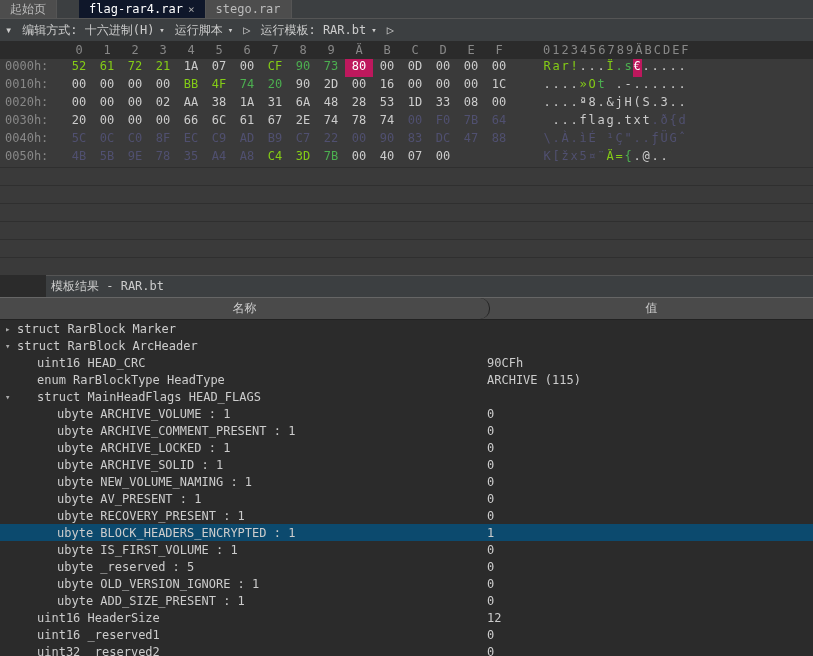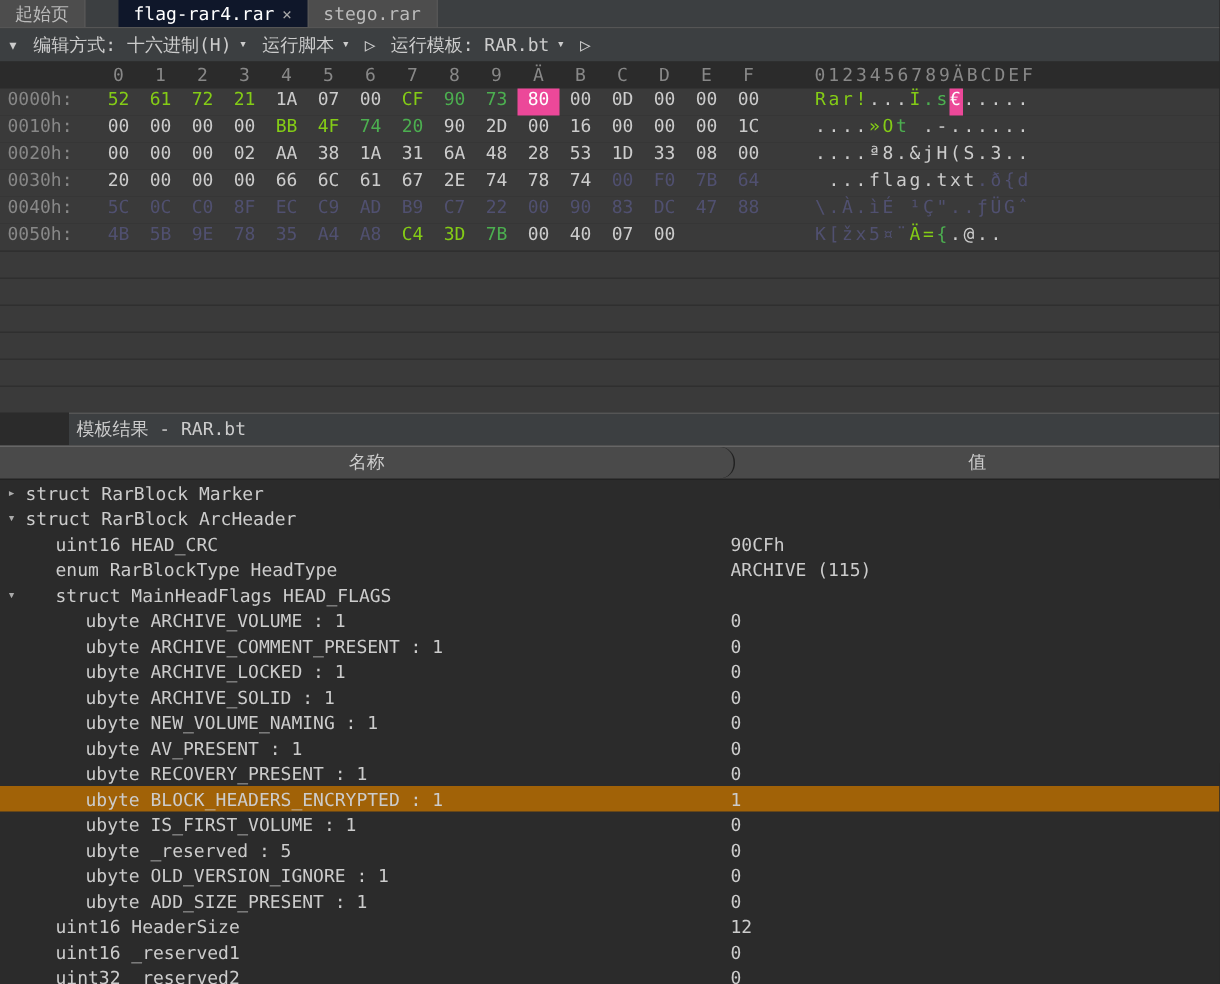--- a/index.html
+++ b/index.html
@@ -21,30 +21,30 @@
 .hex-row { display:flex; padding:0 5px; height:18px; background:#3a3a3a; }
 .hex-row .addr { width:60px; color:#888; }
 .hex-row .bytes { display:flex; }
 .hex-row .bytes span { width:28px; text-align:center; }
 .hex-row .ascii { margin-left:30px; font-family:Consolas,monospace; letter-spacing:1px; display:flex; }
 .hex-row .ascii span { width:9px; text-align:center; }
 .c-red { color:#84cc16; }
 .c-green { color:#4caf50; }
 .c-blue { color:#6aa0ff; }
 .c-dark { color:#505070; }
-.sel { background:#ec4899; color:#fff !important; }
+.sel { background:#be185d; color:#fff !important; }
 .blank-rows { background:#3a3a3a; }
 .blank-rows .r { height:18px; border-top:1px solid #2f2f2f; }
 .template-hdr { background:#3c3f41; padding:2px 5px; border-top:1px solid #555; display:flex; align-items:center;margin-left:46px; }
 .grid-header { display:flex; background:#4a4a4a; border-top:1px solid #666; border-bottom:1px solid #222; }
 .grid-header .c1 { width:490px; text-align:center; padding:2px; border-right:1px solid #222;border-radius:10px; }
 .grid-header .c2 { flex:1; text-align:center; padding:2px; }
 .tree { background:#2b2b2b; font-family:Consolas,"Microsoft YaHei",monospace; }
 .tree-row { display:flex; height:17px; align-items:center; padding-left:5px; }
-.tree-row.sel-row { background:#a16207; }
+.tree-row.sel-row { background:#0c4a6e; }
 .tree-row .arrow { width:12px; font-size:9px; color:#aaa; cursor:pointer; }
 .tree-row .name { width:470px; white-space:pre; }
 .tree-row .ind { display:inline-block; }
 .tree-row .val { color:#ccc; }
 </style>
 </head>
 <body>
 
 <div class="tabs" id="tabs">
     <div class="tab">

